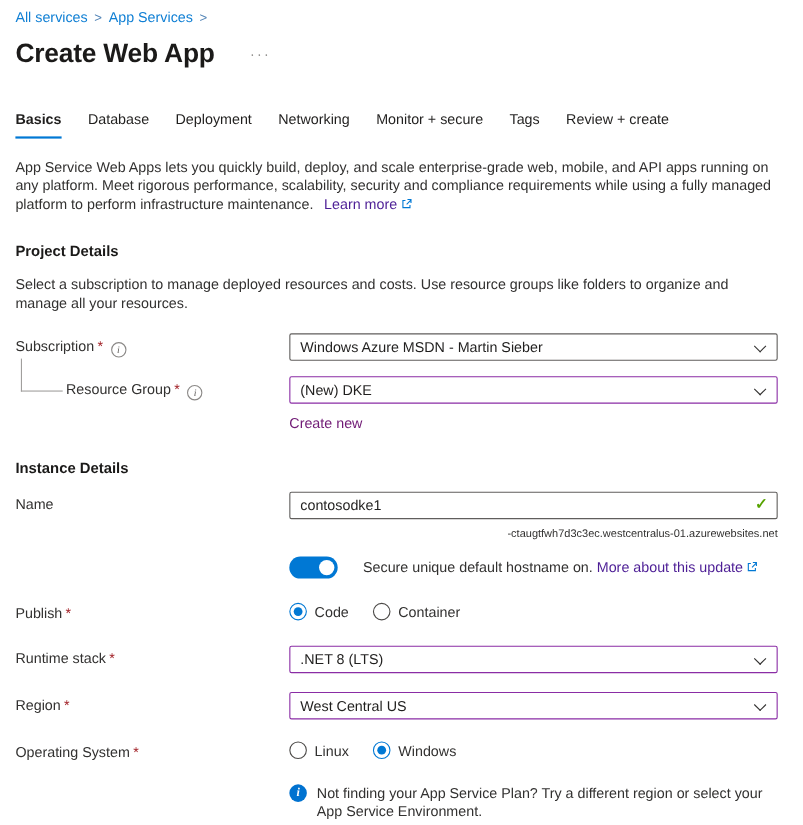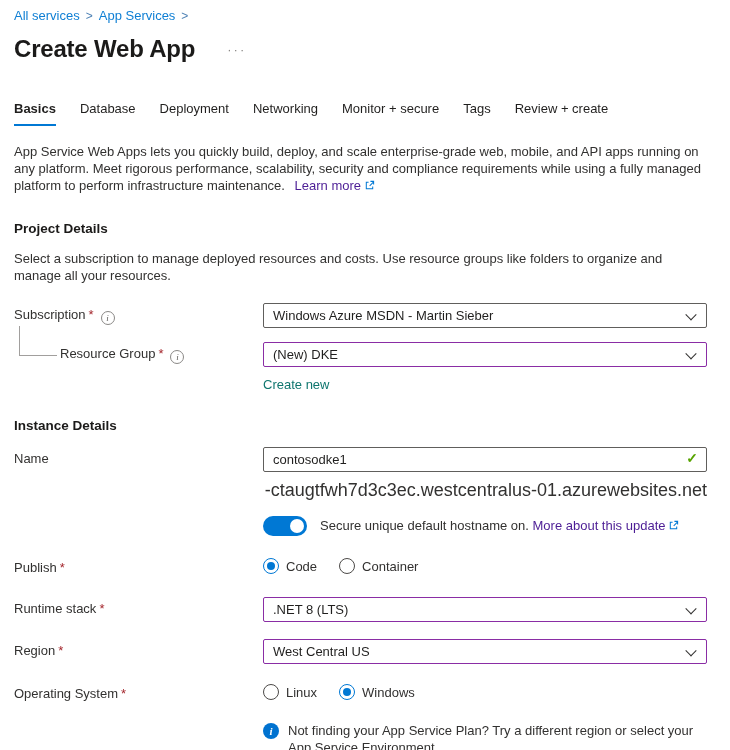--- a/index.html
+++ b/index.html
@@ -55,33 +55,33 @@
     white-space:nowrap; overflow:hidden; cursor:pointer;
   }
   .dropdown.changed { border-color:#8a2da5; }
   .chevron-icon { position:absolute; right:11px; top:50%; width:8px; height:8px;
     border-left:1px solid #323130; border-bottom:1px solid #323130;
     transform:translateY(-65%) rotate(-45deg); }
   .input-wrap { position:relative; }
   .text-input { cursor:text; font-family:"Liberation Sans", sans-serif; }
   input.text-input { padding-right:42px; }
   .check-icon { position:absolute; right:9px; top:3px; color:#57a300; font-size:14px; font-weight:700; }
-  .suffix-line { text-align:right; margin-top:4px; font-size:18px; color:#323130; }
-  .create-new { display:inline-block; margin-top:6px; color:#0f766e; text-decoration:none; cursor:pointer; }
+  .suffix-line { text-align:right; margin-top:4px; font-size:10px; color:#323130; }
+  .create-new { display:inline-block; margin-top:6px; color:#701a75; text-decoration:none; cursor:pointer; }
 
   
   .connector { position:absolute; left:5px; top:-16px; width:38px; height:30px;
     border-left:1px solid #a19f9d; border-bottom:1px solid #a19f9d; }
   .indent-label { padding-left:46px; }
 
   
   .toggle-row { display:flex; align-items:center; margin-bottom:20px; }
   .toggle { position:relative; width:44px; height:20px; border-radius:10px; background:#0078d4; cursor:pointer; flex:none; }
   .toggle-knob { position:absolute; right:3px; top:3px; width:14px; height:14px; border-radius:50%; background:#fff; }
-  .toggle-text { margin-left:13px; }
+  .toggle-text { margin-left:23px; }
 
   
   .radio-group { display:flex; align-items:center; padding-top:2px; }
   .radio-opt { display:flex; align-items:center; margin-right:22px; cursor:pointer; }
   .radio-circle { width:16px; height:16px; border-radius:50%; border:1px solid #4c4a48; margin-right:7px; position:relative; flex:none; background:#fff; }
   .radio-circle.selected { border-color:#0078d4; }
   .radio-circle.selected::after { content:""; position:absolute; left:3px; top:3px; width:8px; height:8px; border-radius:50%; background:#0078d4; }
 
   
   .row-resource { margin-bottom:4px; }

